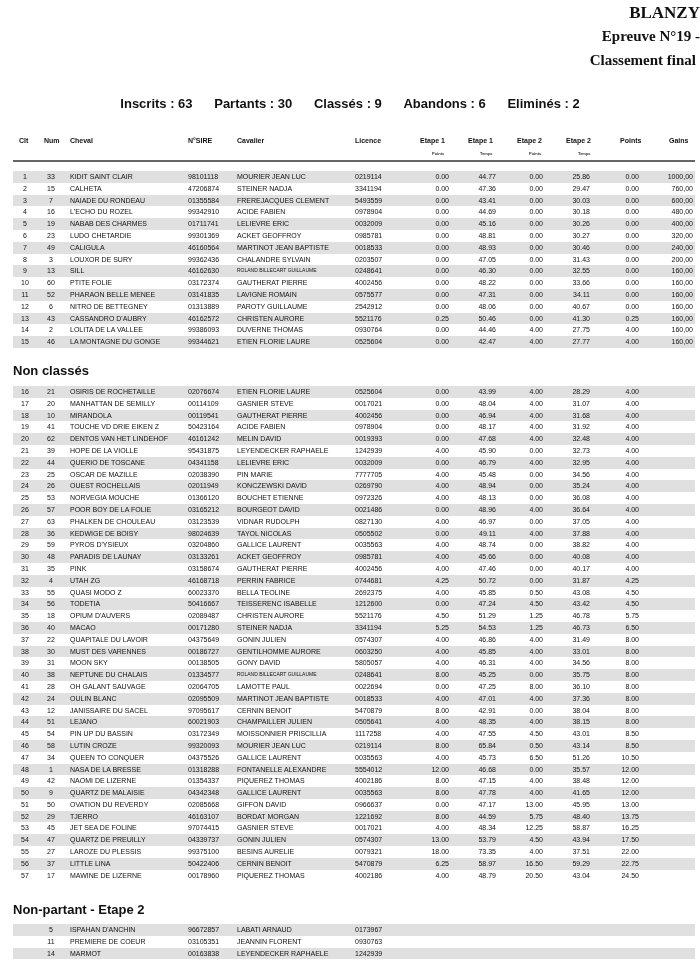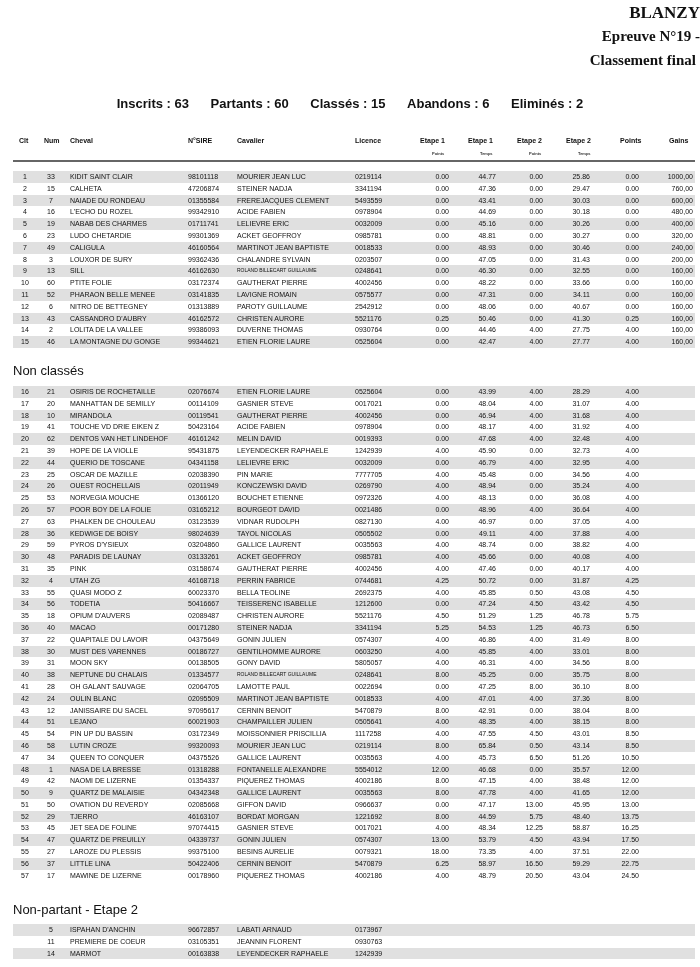--- a/index.html
+++ b/index.html
@@ -7,21 +7,21 @@
   .title { text-align:right; font-weight:bold; font-family:Liberation Serif, serif; }
   #t1 { position:absolute; top:3px; left:0; width:700px; font-size:17px; }
   #t2 { position:absolute; top:28px; left:0; width:700px; font-size:15px; }
   #t3 { position:absolute; top:52px; left:0; width:696px; font-size:15px; }
   #stats { position:absolute; top:96px; left:0; width:700px; text-align:center; font-weight:bold; font-size:13px; }
   #stats span { margin:0 9px; }
   #hdr { position:absolute; top:137px; left:0; width:700px; height:24px; font-size:7px; font-weight:bold; }
   #hdr .h { position:absolute; top:0; }
   #hdr .sub { position:absolute; top:14px; font-size:4px; font-weight:bold; color:#333; }
   #hdr-line { position:absolute; top:160px; left:13px; width:682px; height:2px; background:#666; }
-  .sec { position:absolute; left:13px; font-size:13px; font-weight:normal; }
+  .sec { position:absolute; left:13px; font-size:13px; font-weight:bold; }
   .tbl { position:absolute; left:13px; width:682px; }
   .row { position:relative; height:11.8px; font-size:7px; line-height:11.8px; white-space:nowrap; }
   .row.odd { background:#e0e0e0; }
   .row span { position:absolute; top:0; }
   .c-clt { left:2px; width:20px; text-align:center; }
   .c-num { left:28px; width:20px; text-align:center; }
   .c-cheval { left:57px; }
   .c-sire { left:175px; }
   .c-cav { left:224px; }
   .c-cav.small { font-size:5px; }
@@ -35,22 +35,22 @@
 </style>
 </head>
 <body>
 
 <div id="t1" class="title">BLANZY</div>
 <div id="t2" class="title">Epreuve N°19 -</div>
 <div id="t3" class="title">Classement final</div>
 
 <div id="stats">
   <span>Inscrits : 63</span>
-  <span>Partants : 60</span>
-  <span>Classés : 15</span>
+  <span>Partants : 30</span>
+  <span>Classés : 9</span>
   <span>Abandons : 6</span>
   <span>Eliminés : 2</span>
 </div>
 
 <div id="hdr">
   <span class="h" style="left:19px">Clt</span>
   <span class="h" style="left:44px">Num</span>
   <span class="h" style="left:70px">Cheval</span>
   <span class="h" style="left:188px">N°SIRE</span>
   <span class="h" style="left:237px">Cavalier</span>

